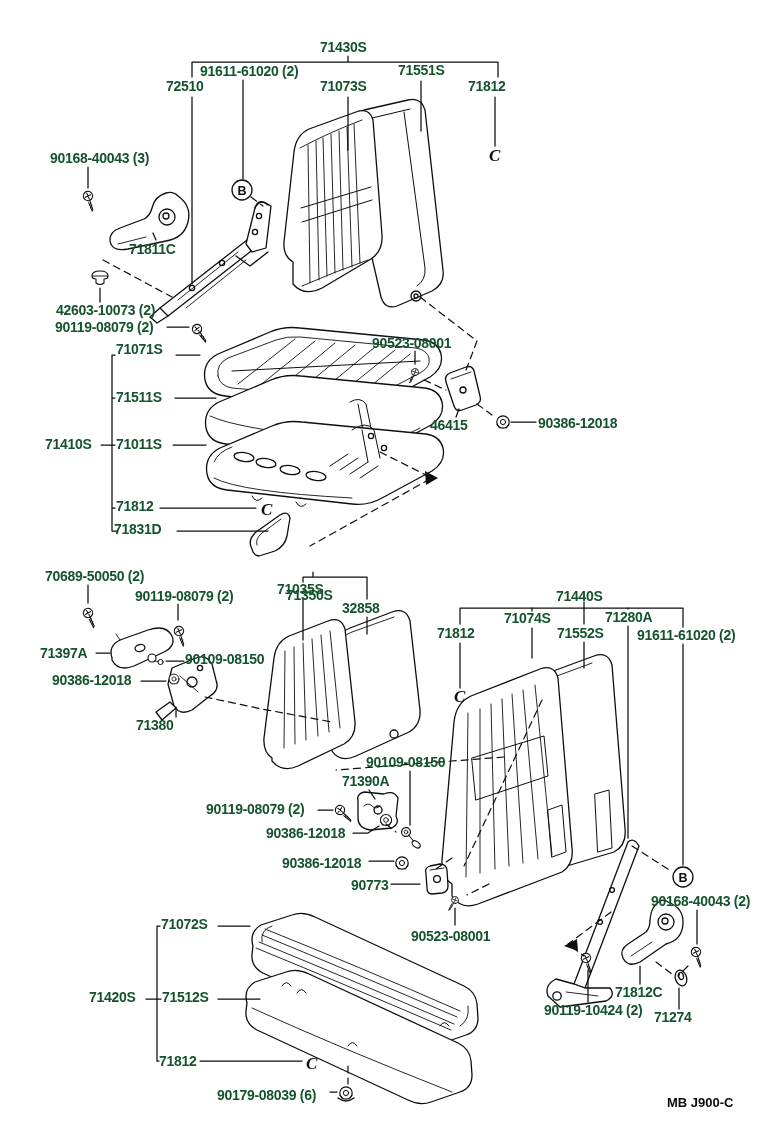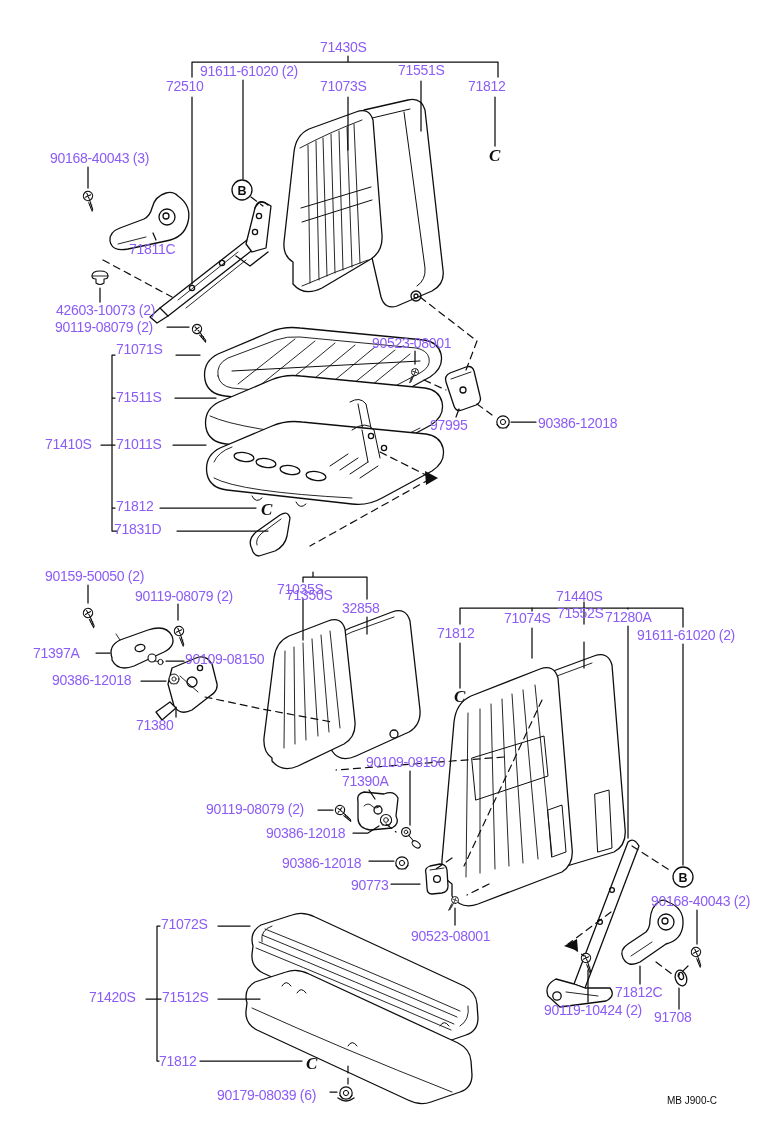--- a/index.html
+++ b/index.html
@@ -1,21 +1,21 @@
 <!DOCTYPE html>
 <html><head>
 <meta charset="utf-8">
 <style>
   html,body{margin:0;padding:0;background:#fff;}
   .stage{position:relative;width:776px;height:1138px;background:#fff;overflow:hidden;
          font-family:"Liberation Sans",sans-serif;}
   .art{position:absolute;left:0;top:0;}
-  .lbl{position:absolute;font-weight:normal;font-size:14px;letter-spacing:-0.3px;
-       color:#8b5cf6;white-space:nowrap;line-height:15px;}
-  .footer{position:absolute;font-weight:normal;font-size:10px;color:#0b0b0b;white-space:nowrap;}
+  .lbl{position:absolute;font-weight:bold;font-size:14px;letter-spacing:-0.3px;
+       color:#14532d;white-space:nowrap;line-height:15px;}
+  .footer{position:absolute;font-weight:bold;font-size:13px;color:#0b0b0b;white-space:nowrap;}
 </style>
 </head>
 <body>
 
 <div class="stage">
 
 <svg class="art" width="776" height="1138" viewBox="0 0 776 1138" fill="none" stroke="#0e0e0e" stroke-width="1.3" stroke-linecap="round" stroke-linejoin="round">
   <defs>
     <g id="scr">
       <circle cx="0" cy="0" r="4.6" fill="#fff" stroke-width="1.2"></circle>
@@ -303,48 +303,48 @@
   <div class="lbl" style="left:129px;top:242px">71811C</div>
   <div class="lbl" style="left:56px;top:303px">42603-10073 (2)</div>
   <div class="lbl" style="left:55px;top:320px">90119-08079 (2)</div>
   <div class="lbl" style="left:116px;top:342px">71071S</div>
   <div class="lbl" style="left:116px;top:390px">71511S</div>
   <div class="lbl" style="left:45px;top:437px">71410S</div>
   <div class="lbl" style="left:116px;top:437px">71011S</div>
   <div class="lbl" style="left:116px;top:499px">71812</div>
   <div class="lbl" style="left:114px;top:522px">71831D</div>
   <div class="lbl" style="left:372px;top:336px">90523-08001</div>
-  <div class="lbl" style="left:430px;top:418px">97995</div>
+  <div class="lbl" style="left:430px;top:418px">46415</div>
   <div class="lbl" style="left:538px;top:416px">90386-12018</div>
-  <div class="lbl" style="left:45px;top:569px">90159-50050 (2)</div>
+  <div class="lbl" style="left:45px;top:569px">70689-50050 (2)</div>
   <div class="lbl" style="left:135px;top:589px">90119-08079 (2)</div>
-  <div class="lbl" style="left:33px;top:646px">71397A</div>
+  <div class="lbl" style="left:40px;top:646px">71397A</div>
   <div class="lbl" style="left:185px;top:652px">90109-08150</div>
   <div class="lbl" style="left:52px;top:673px">90386-12018</div>
   <div class="lbl" style="left:136px;top:718px">71380</div>
   <div class="lbl" style="left:286px;top:588px">71350S</div>
   <div class="lbl" style="left:277px;top:582px">71035S</div>
   <div class="lbl" style="left:342px;top:601px">32858</div>
   <div class="lbl" style="left:556px;top:589px">71440S</div>
   <div class="lbl" style="left:437px;top:626px">71812</div>
   <div class="lbl" style="left:504px;top:611px">71074S</div>
-  <div class="lbl" style="left:557px;top:606px">71552S</div>
+  <div class="lbl" style="left:557px;top:626px">71552S</div>
   <div class="lbl" style="left:605px;top:610px">71280A</div>
   <div class="lbl" style="left:637px;top:628px">91611-61020 (2)</div>
   <div class="lbl" style="left:366px;top:755px">90109-08150</div>
   <div class="lbl" style="left:342px;top:774px">71390A</div>
   <div class="lbl" style="left:206px;top:802px">90119-08079 (2)</div>
   <div class="lbl" style="left:266px;top:826px">90386-12018</div>
   <div class="lbl" style="left:282px;top:856px">90386-12018</div>
   <div class="lbl" style="left:351px;top:878px">90773</div>
   <div class="lbl" style="left:411px;top:929px">90523-08001</div>
   <div class="lbl" style="left:161px;top:917px">71072S</div>
   <div class="lbl" style="left:89px;top:990px">71420S</div>
   <div class="lbl" style="left:162px;top:990px">71512S</div>
   <div class="lbl" style="left:159px;top:1054px">71812</div>
   <div class="lbl" style="left:217px;top:1088px">90179-08039 (6)</div>
   <div class="lbl" style="left:651px;top:894px">90168-40043 (2)</div>
   <div class="lbl" style="left:615px;top:985px">71812C</div>
   <div class="lbl" style="left:544px;top:1003px">90119-10424 (2)</div>
-  <div class="lbl" style="left:654px;top:1010px">91708</div>
+  <div class="lbl" style="left:654px;top:1010px">71274</div>
 
   <div class="footer" style="left:667px;top:1095px">MB J900-C</div>
 </div>
 
 </body></html>

